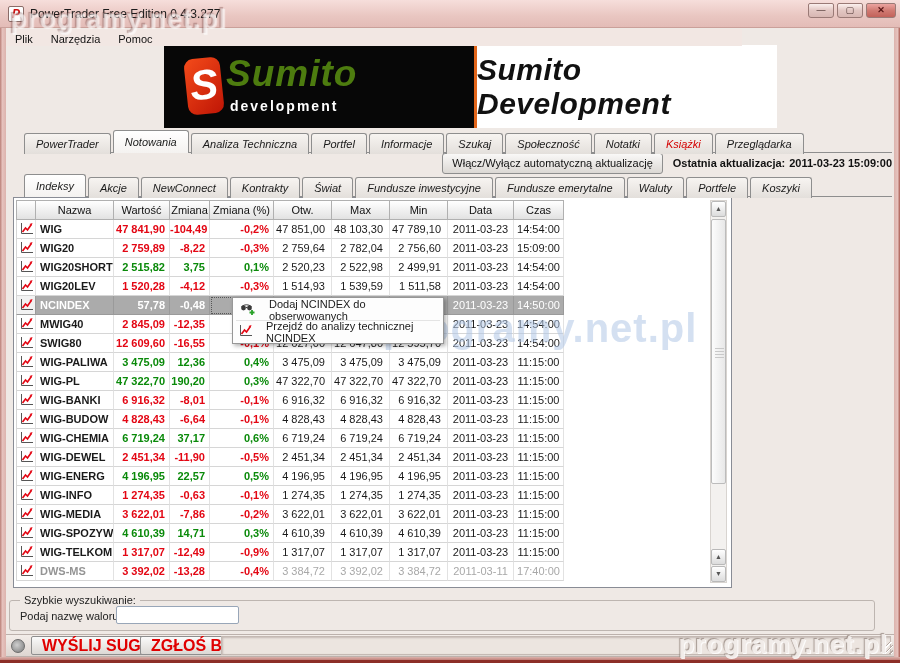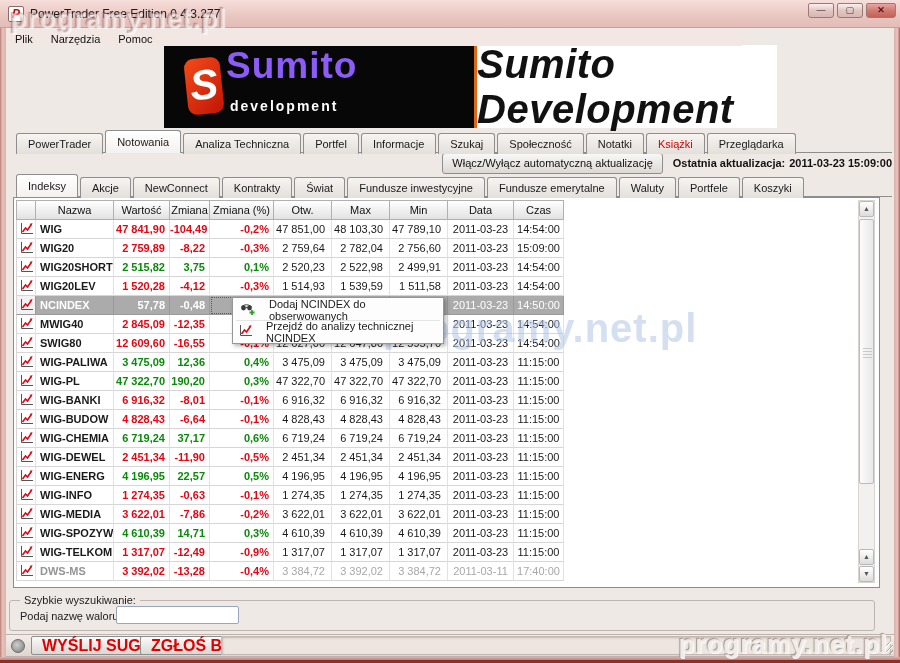--- a/index.html
+++ b/index.html
@@ -34,45 +34,45 @@
   .wm-mid { left:383px; top:306px; font-size:40px; color:rgba(176,199,229,0.55); z-index:5; }
   .wm-status { right:12px; top:629px; font-size:26px; color:rgba(240,235,232,0.95);
     text-shadow:1px 1px 0 rgba(255,255,255,0.85), -1px -1px 1px rgba(140,125,118,0.75); z-index:8; }
 
   
   .banner { position:absolute; left:164px; top:45px; width:613px; height:83px; display:flex; z-index:1; }
   .banner-black { position:relative; width:313px; height:83px; background:#070707; border-right:3px solid #e2661a; }
   .logo-s { position:absolute; left:22px; top:13px; width:36px; height:56px;
     background:linear-gradient(135deg,#f44b1a,#bf1505); border-radius:9px; transform:rotate(-6deg);
     color:#fff; font-size:42px; font-weight:bold; font-style:italic; text-align:center; line-height:54px; }
-  .logo-word { position:absolute; left:62px; top:0; color:#8b5cf6; font-size:37px; font-weight:bold; letter-spacing:1px; }
+  .logo-word { position:absolute; left:62px; top:8px; color:#4d7c0f; font-size:37px; font-weight:bold; letter-spacing:1px;font-style:italic; }
   .logo-sub { position:absolute; left:66px; top:53px; color:#fff; font-size:14px; font-weight:bold; letter-spacing:2px; }
   .banner-white { flex:1; background:#fff; display:flex; align-items:center; justify-content:center; }
-  .banner-text { font-size:40px; font-weight:bold; font-style:italic; color:#111; letter-spacing:0.5px; }
-
-  
-  .tabrow { position:absolute; left:16px; right:8px; height:22px; border-bottom:1px solid #8e8e8e; z-index:2; }
+  .banner-text { font-size:30px; font-weight:bold; font-style:italic; color:#111; letter-spacing:0.5px; }
+
+  
+  .tabrow { position:absolute; left:24px; right:8px; height:22px; border-bottom:1px solid #8e8e8e; z-index:2;font-style:italic; }
   .tabrow.main { top:131px; } .tabrow.sub { top:175px; }
   .tab { display:inline-block; height:21px; line-height:20px; padding:0 11px; margin-right:2px;
     border:1px solid #8e8e8e; border-bottom:none; border-radius:3px 3px 0 0;
     background:linear-gradient(#f7f4f1,#e3dfdb); font-size:11px; color:#1a1a1a; vertical-align:bottom; }
   .tab.active { background:linear-gradient(#ffffff,#f4f2f0); height:23px; line-height:22px;
     position:relative; top:-1px; z-index:3; font-weight:normal; }
   .tab.red { color:#d40000; }
 
   
   .update-row { position:absolute; top:152px; right:8px; height:22px; display:flex; align-items:center; z-index:1; }
   .update-btn { height:21px; padding:0 9px; font-size:11px; color:#111; border:1px solid #8e8e8e;
     border-radius:3px; background:linear-gradient(#f9f8f7,#dcd8d4); margin-right:10px;
     font-family:"Liberation Sans", sans-serif;margin-left:20px; }
   .update-label { font-size:11px; font-weight:bold; color:#111; }
   .update-value { font-size:11px; color:#111; font-weight:bold; margin-left:4px; }
 
   
-  .panel { position:absolute; left:13px; top:197px; width:867px; height:391px; background:#fff;
+  .panel { position:absolute; left:13px; top:197px; width:719px; height:391px; background:#fff;
     border:1px solid #898c95; z-index:1; }
   .table { position:absolute; left:2px; top:2px; }
   .hrow { display:flex; height:20px; }
   .hcell { background:linear-gradient(#ffffff,#e2e2e2); border:1px solid #b0b0b0; border-left:none;
     font-size:11px; color:#111; text-align:center; line-height:18px; }
   .hcell:first-child { border-left:1px solid #b0b0b0; }
   .trow { display:flex; height:19px; background:#fff; }
   .cell { border-right:1px solid #e2e2e2; border-bottom:1px solid #d6d6d6; font-size:11px;
     line-height:18px; overflow:hidden; white-space:nowrap; }
   .cell:first-child { border-left:1px solid #d6d6d6; }

